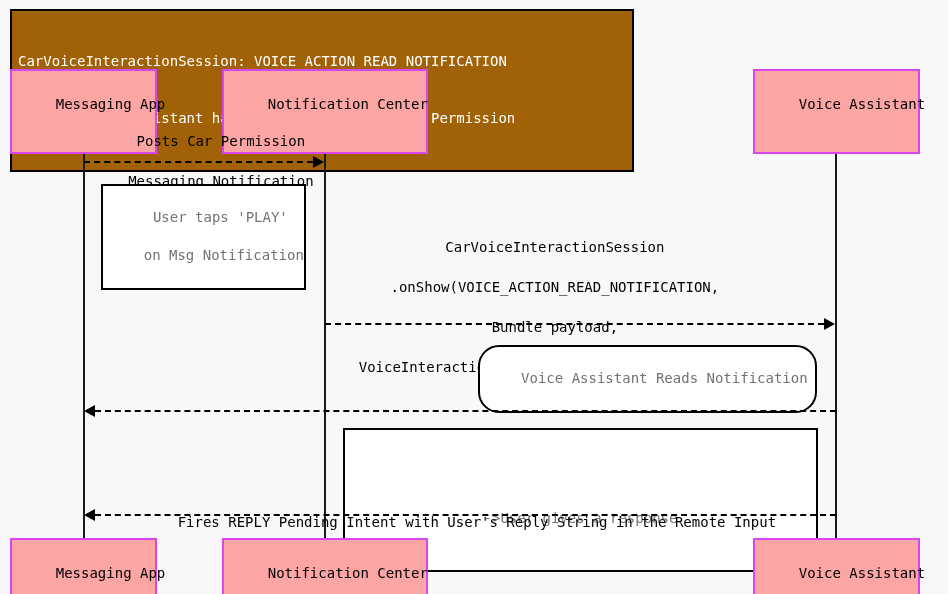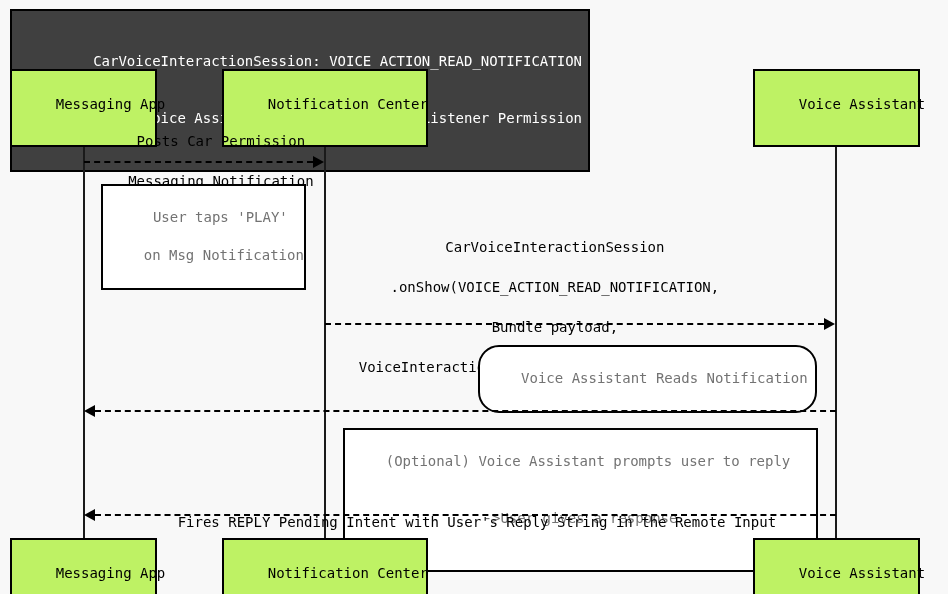--- a/index.html
+++ b/index.html
@@ -19,45 +19,44 @@
     inset: 0;
     width: 948px;
     height: 594px;
   }
 
   
   .title-box {
     position: absolute;
     left: 10px;
     top: 9px;
-    width: 580px;
-    background: #404040;
+    width: 624px;
+    background: #a16207;
     border: 2px solid #000000;
     box-sizing: border-box;
     padding: 3px 6px 4px 6px;
     color: #ffffff;
     font-size: 14px;
     line-height: 19px;
     letter-spacing: 0px;
     white-space: pre;
-    text-align: right;
   }
   .title-line { display: block; }
 
   
   .participant {
     position: absolute;
     box-sizing: border-box;
-    background: #bef264;
-    border: 2px solid #000000;
+    background: #fca5a5;
+    border: 2px solid #d946ef;
     color: #000000;
     font-size: 14px;
     line-height: 18px;
     text-align: center;
-    padding: 6px 10px 14px 10px;
+    padding: 6px 10px 21px 10px;
     white-space: pre;
   }
 
   
   .lifeline {
     position: absolute;
     width: 2px;
     background: #1a1a1a;
   }
 
@@ -146,21 +145,21 @@
   <div class="arrow-head right" style="left:824px; top:318px;"></div>
 
   <div class="note center" style="left:478px; top:345px; width:339px;border-radius:21px;">
     <span>Voice Assistant Reads Notification</span>
   </div>
 
   <div class="msg-line" style="left:95px; top:410px; width:741px;"></div>
   <div class="arrow-head left" style="left:84px; top:405px;"></div>
 
   <div class="note" style="left:343px; top:428px; width:475px;">
-    <span>(Optional) Voice Assistant prompts user to reply</span><br>
+    <br>
     <span class="note-line-center" style="display:block; text-align:center;">-&gt;User gives a response</span>
   </div>
 
   <div class="msg-label" style="left:84px; top:492px; width:752px;">
     <span>Fires REPLY Pending Intent with User's Reply String in the Remote Input</span>
   </div>
   <div class="msg-line" style="left:95px; top:514px; width:741px;"></div>
   <div class="arrow-head left" style="left:84px; top:509px;"></div>
 
   <div class="participant" style="left:10px; top:538px; width:147px;">

